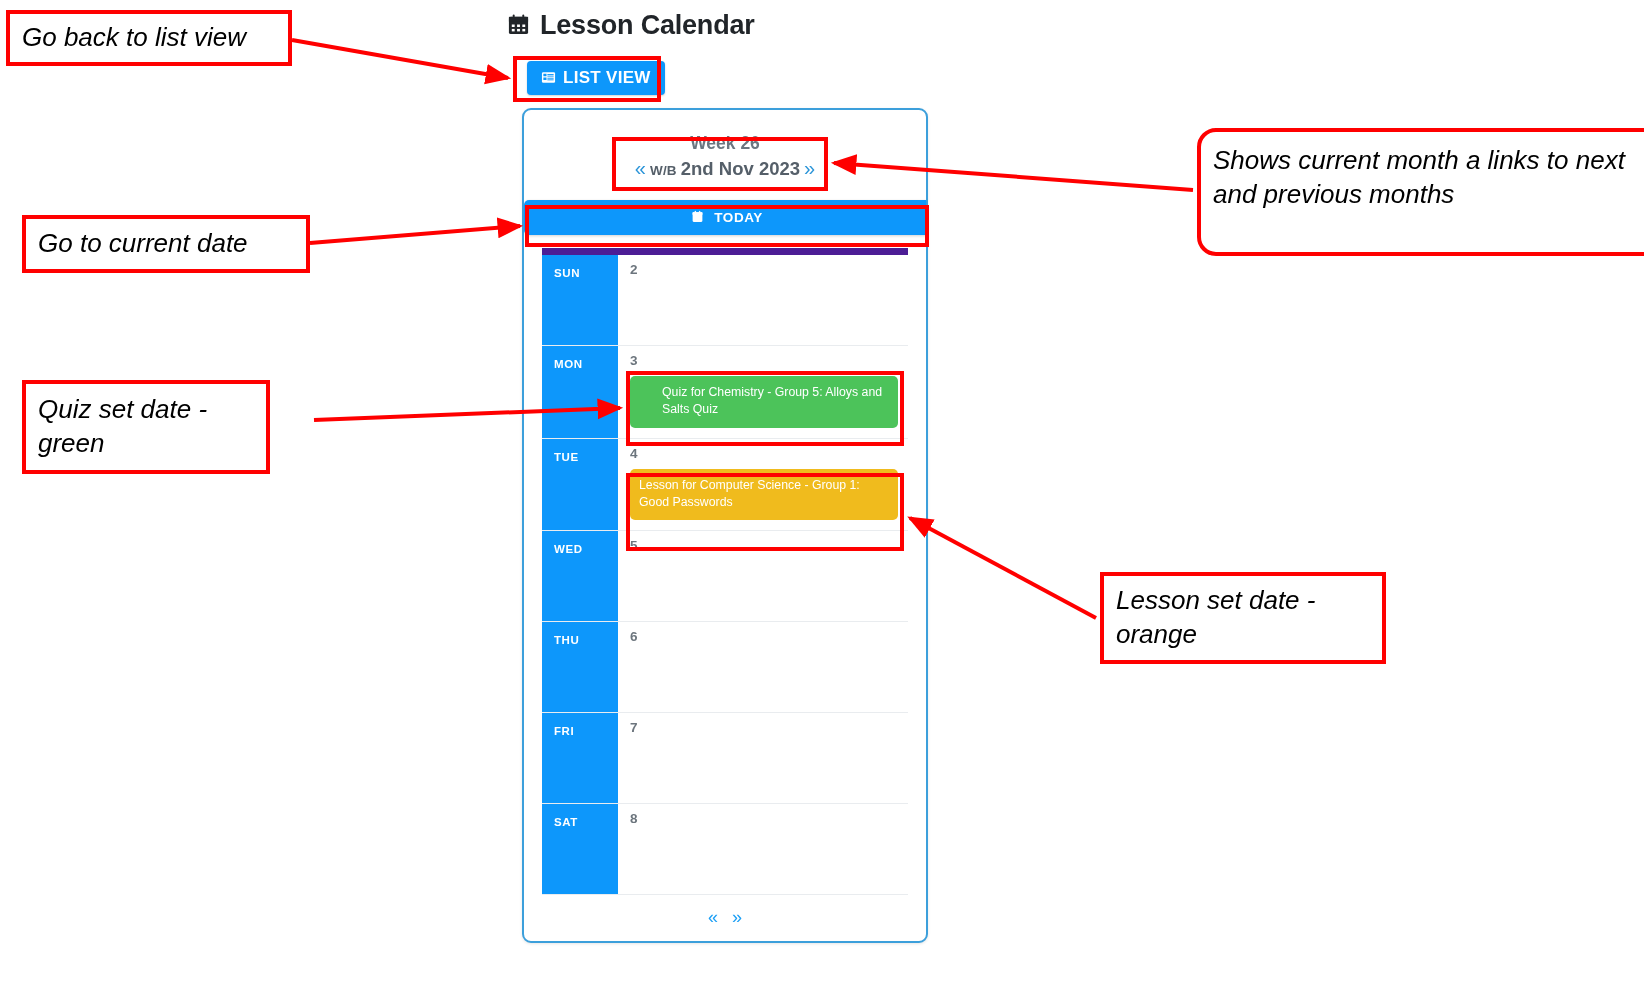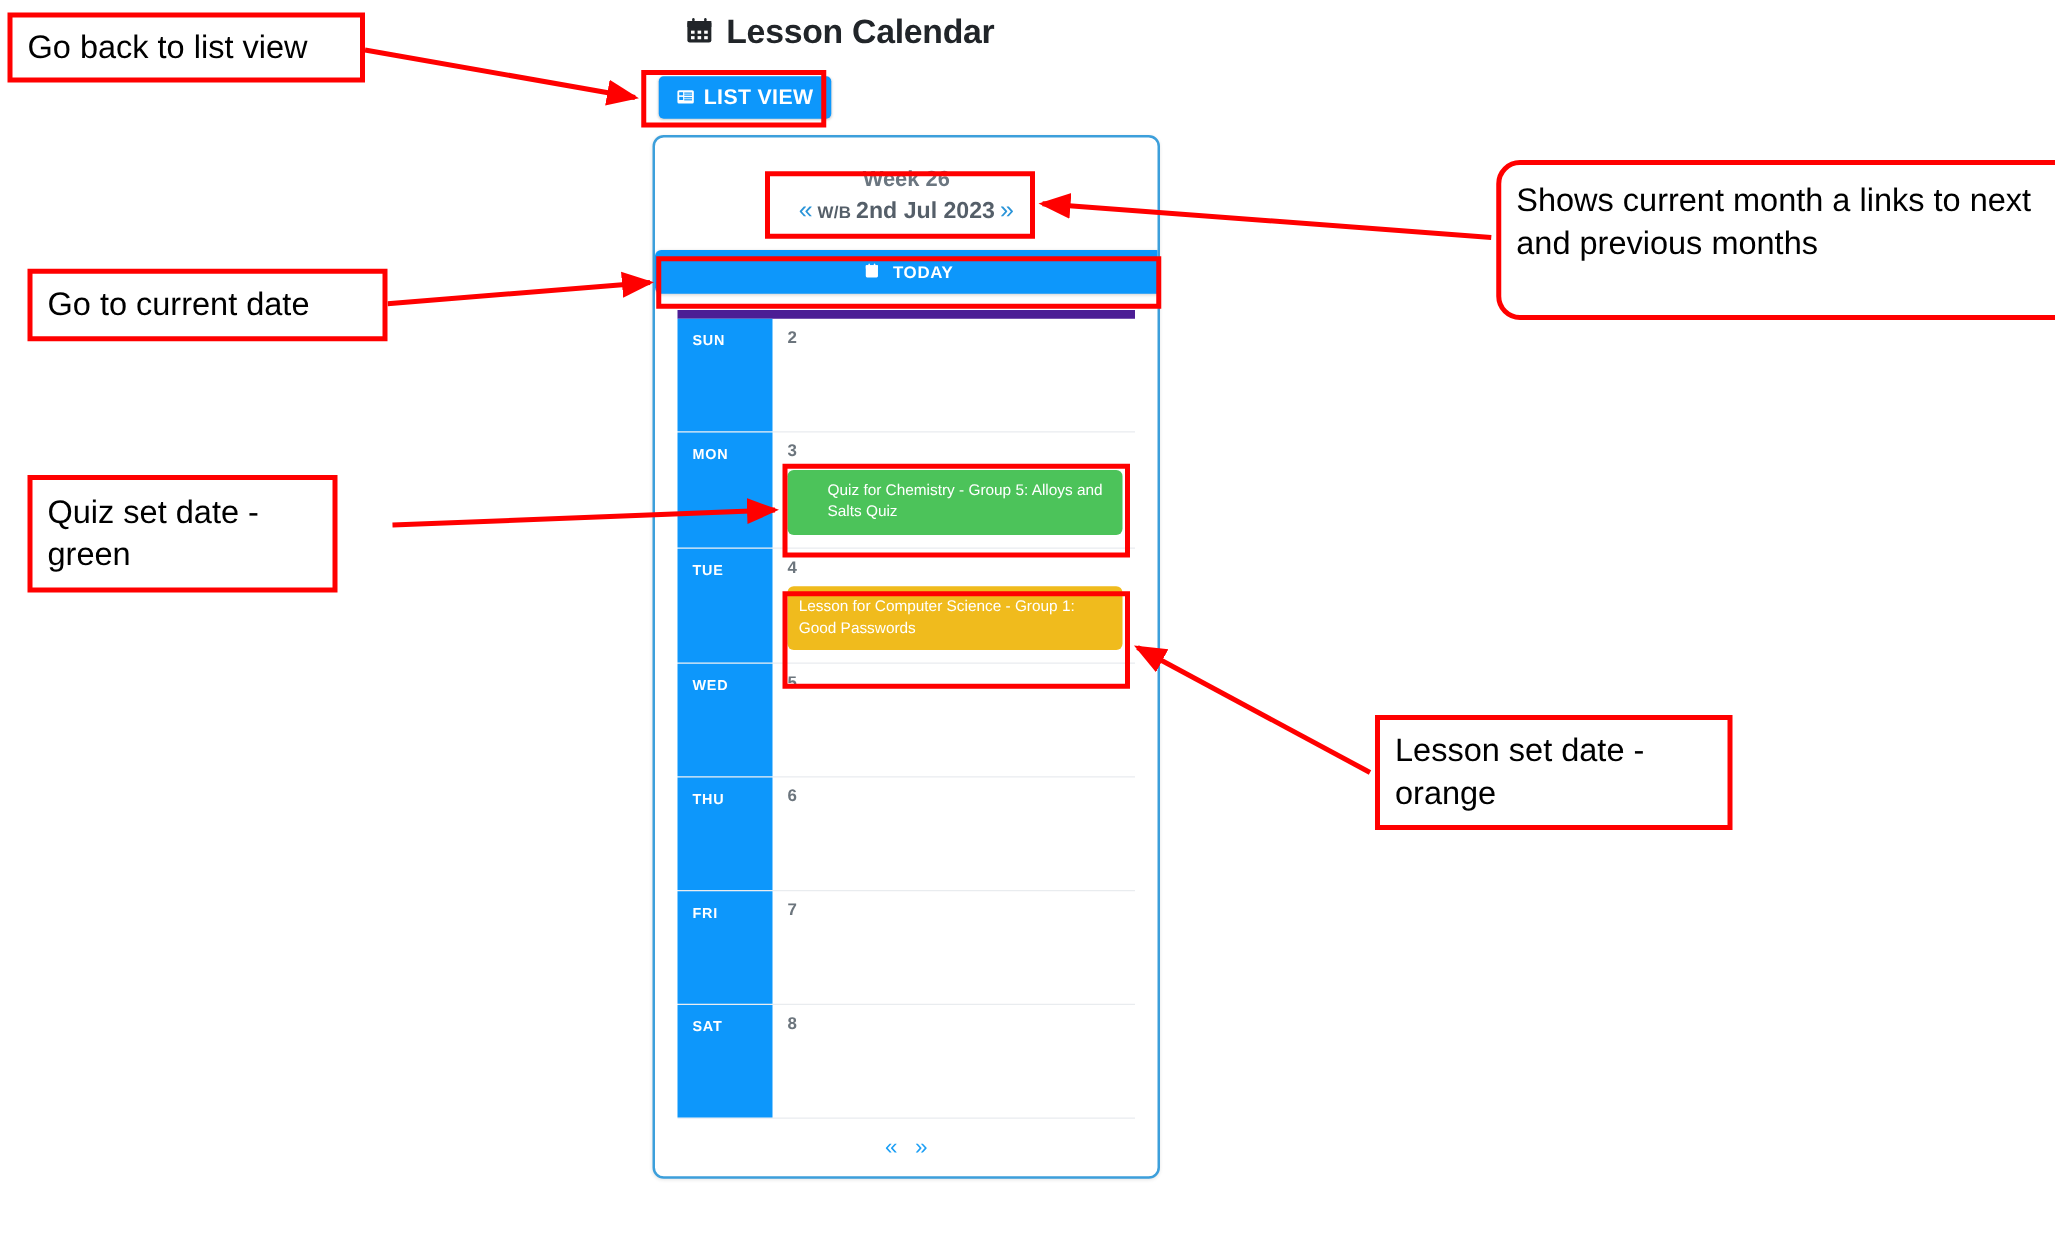--- a/index.html
+++ b/index.html
@@ -12,21 +12,21 @@
     height: 1008px;
     position: relative;
     overflow: hidden;
     font-family: "Liberation Sans", sans-serif;
     -webkit-font-smoothing: antialiased;
   }
 
   
   #page-title {
     position: absolute;
-    left: 548px;
+    left: 507px;
     top: 10px;
     display: flex;
     align-items: center;
     gap: 10px;
     font-size: 27px;
     font-weight: 700;
     color: #212529;
     letter-spacing: -0.2px;
     white-space: nowrap;
   }
@@ -204,20 +204,21 @@
     background: #ffffff;
     box-sizing: border-box;
     color: #000000;
     font-family: "Liberation Sans", sans-serif;
     font-size: 26px;
     line-height: 1.30;
     display: flex;
     align-items: center;
     padding: 4px 12px;
     z-index: 40;
+    font-style: italic;
   }
   .anno-hollow {
     position: absolute;
     border: 4px solid #ff0000;
     background: transparent;
     box-sizing: border-box;
     z-index: 35;
     pointer-events: none;
   }
   .anno-svg {
@@ -265,21 +266,21 @@
   <span>LIST VIEW</span>
 </button>
 
 <div id="calendar-card">
 
   <div id="week-header">
     <div class="week-number">Week 26</div>
     <div class="wb-row">
       <span class="nav-arrow">«</span>
       <span class="wb-label">W/B</span>
-      <span>2nd Jul 2023</span>
+      <span>2nd Nov 2023</span>
       <span class="nav-arrow">»</span>
     </div>
   </div>
 
   <button id="today-btn">
     <span class="today-glyph">
       <svg width="13" height="13" viewBox="0 0 24 24" aria-hidden="true" style="vertical-align:-1px">
         <rect x="3" y="4" width="18" height="18" rx="2" fill="#ffffff"></rect>
         <rect x="3" y="4" width="18" height="5" fill="#ffffff"></rect>
         <rect x="7" y="1.5" width="2" height="4" rx="1" fill="#ffffff"></rect>

